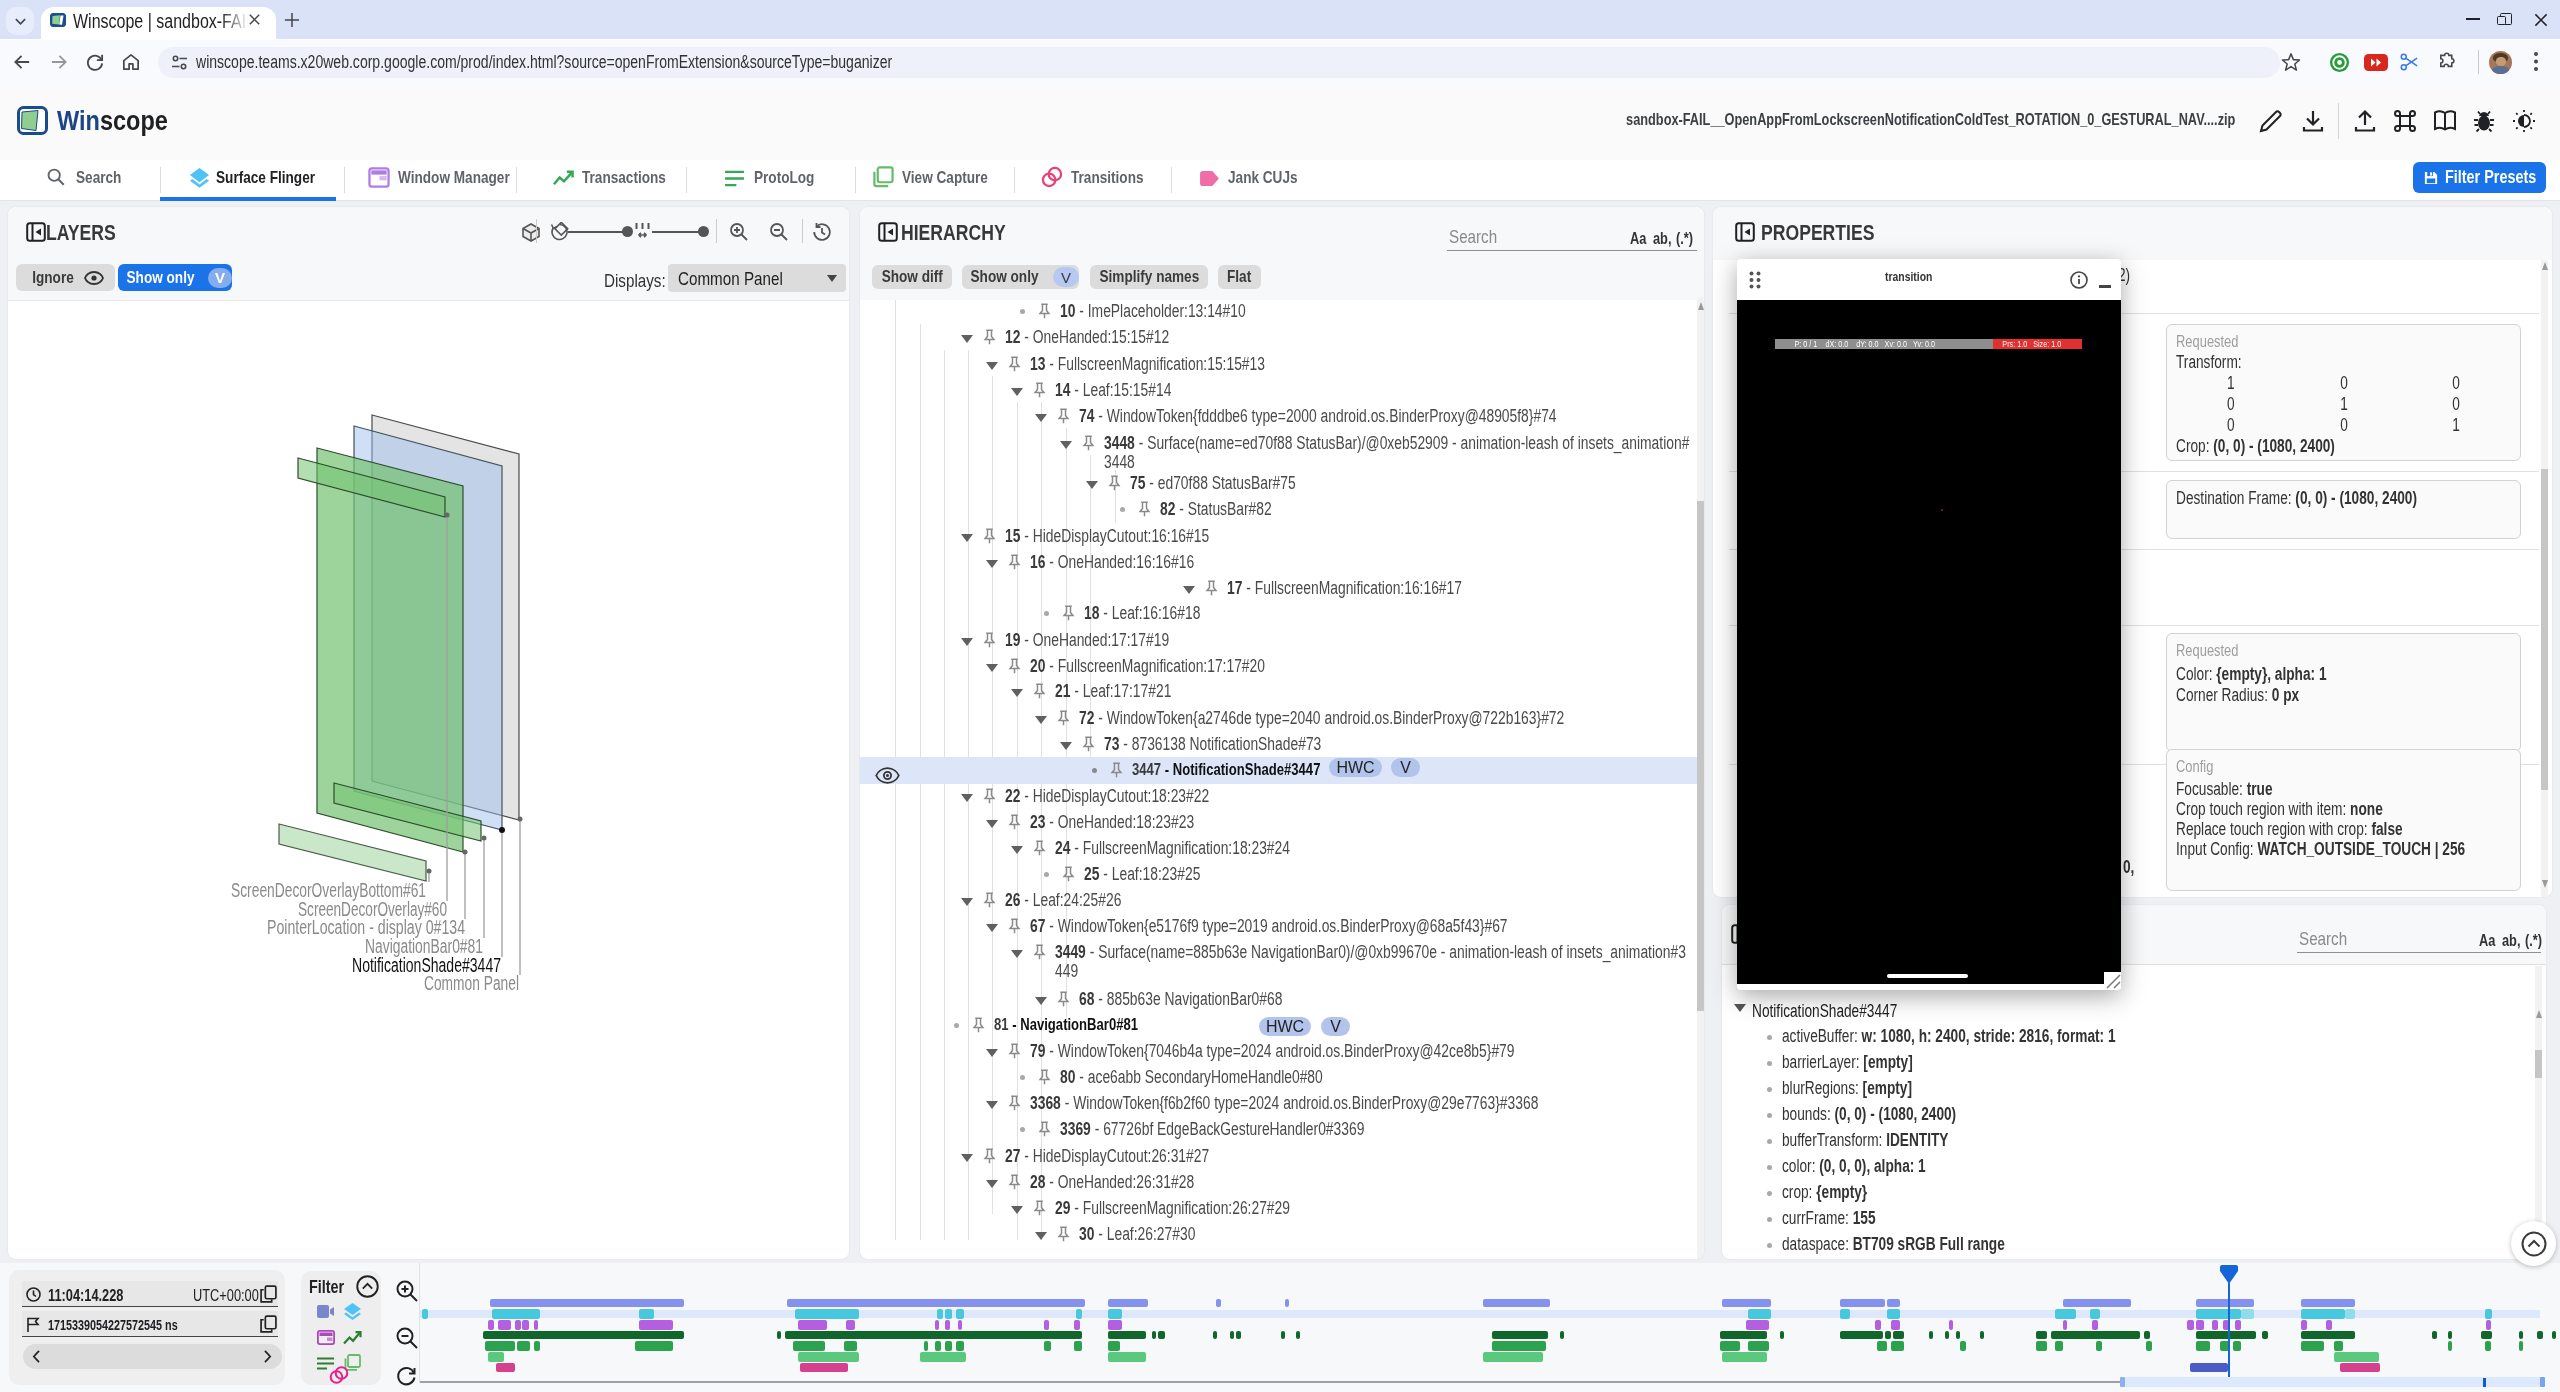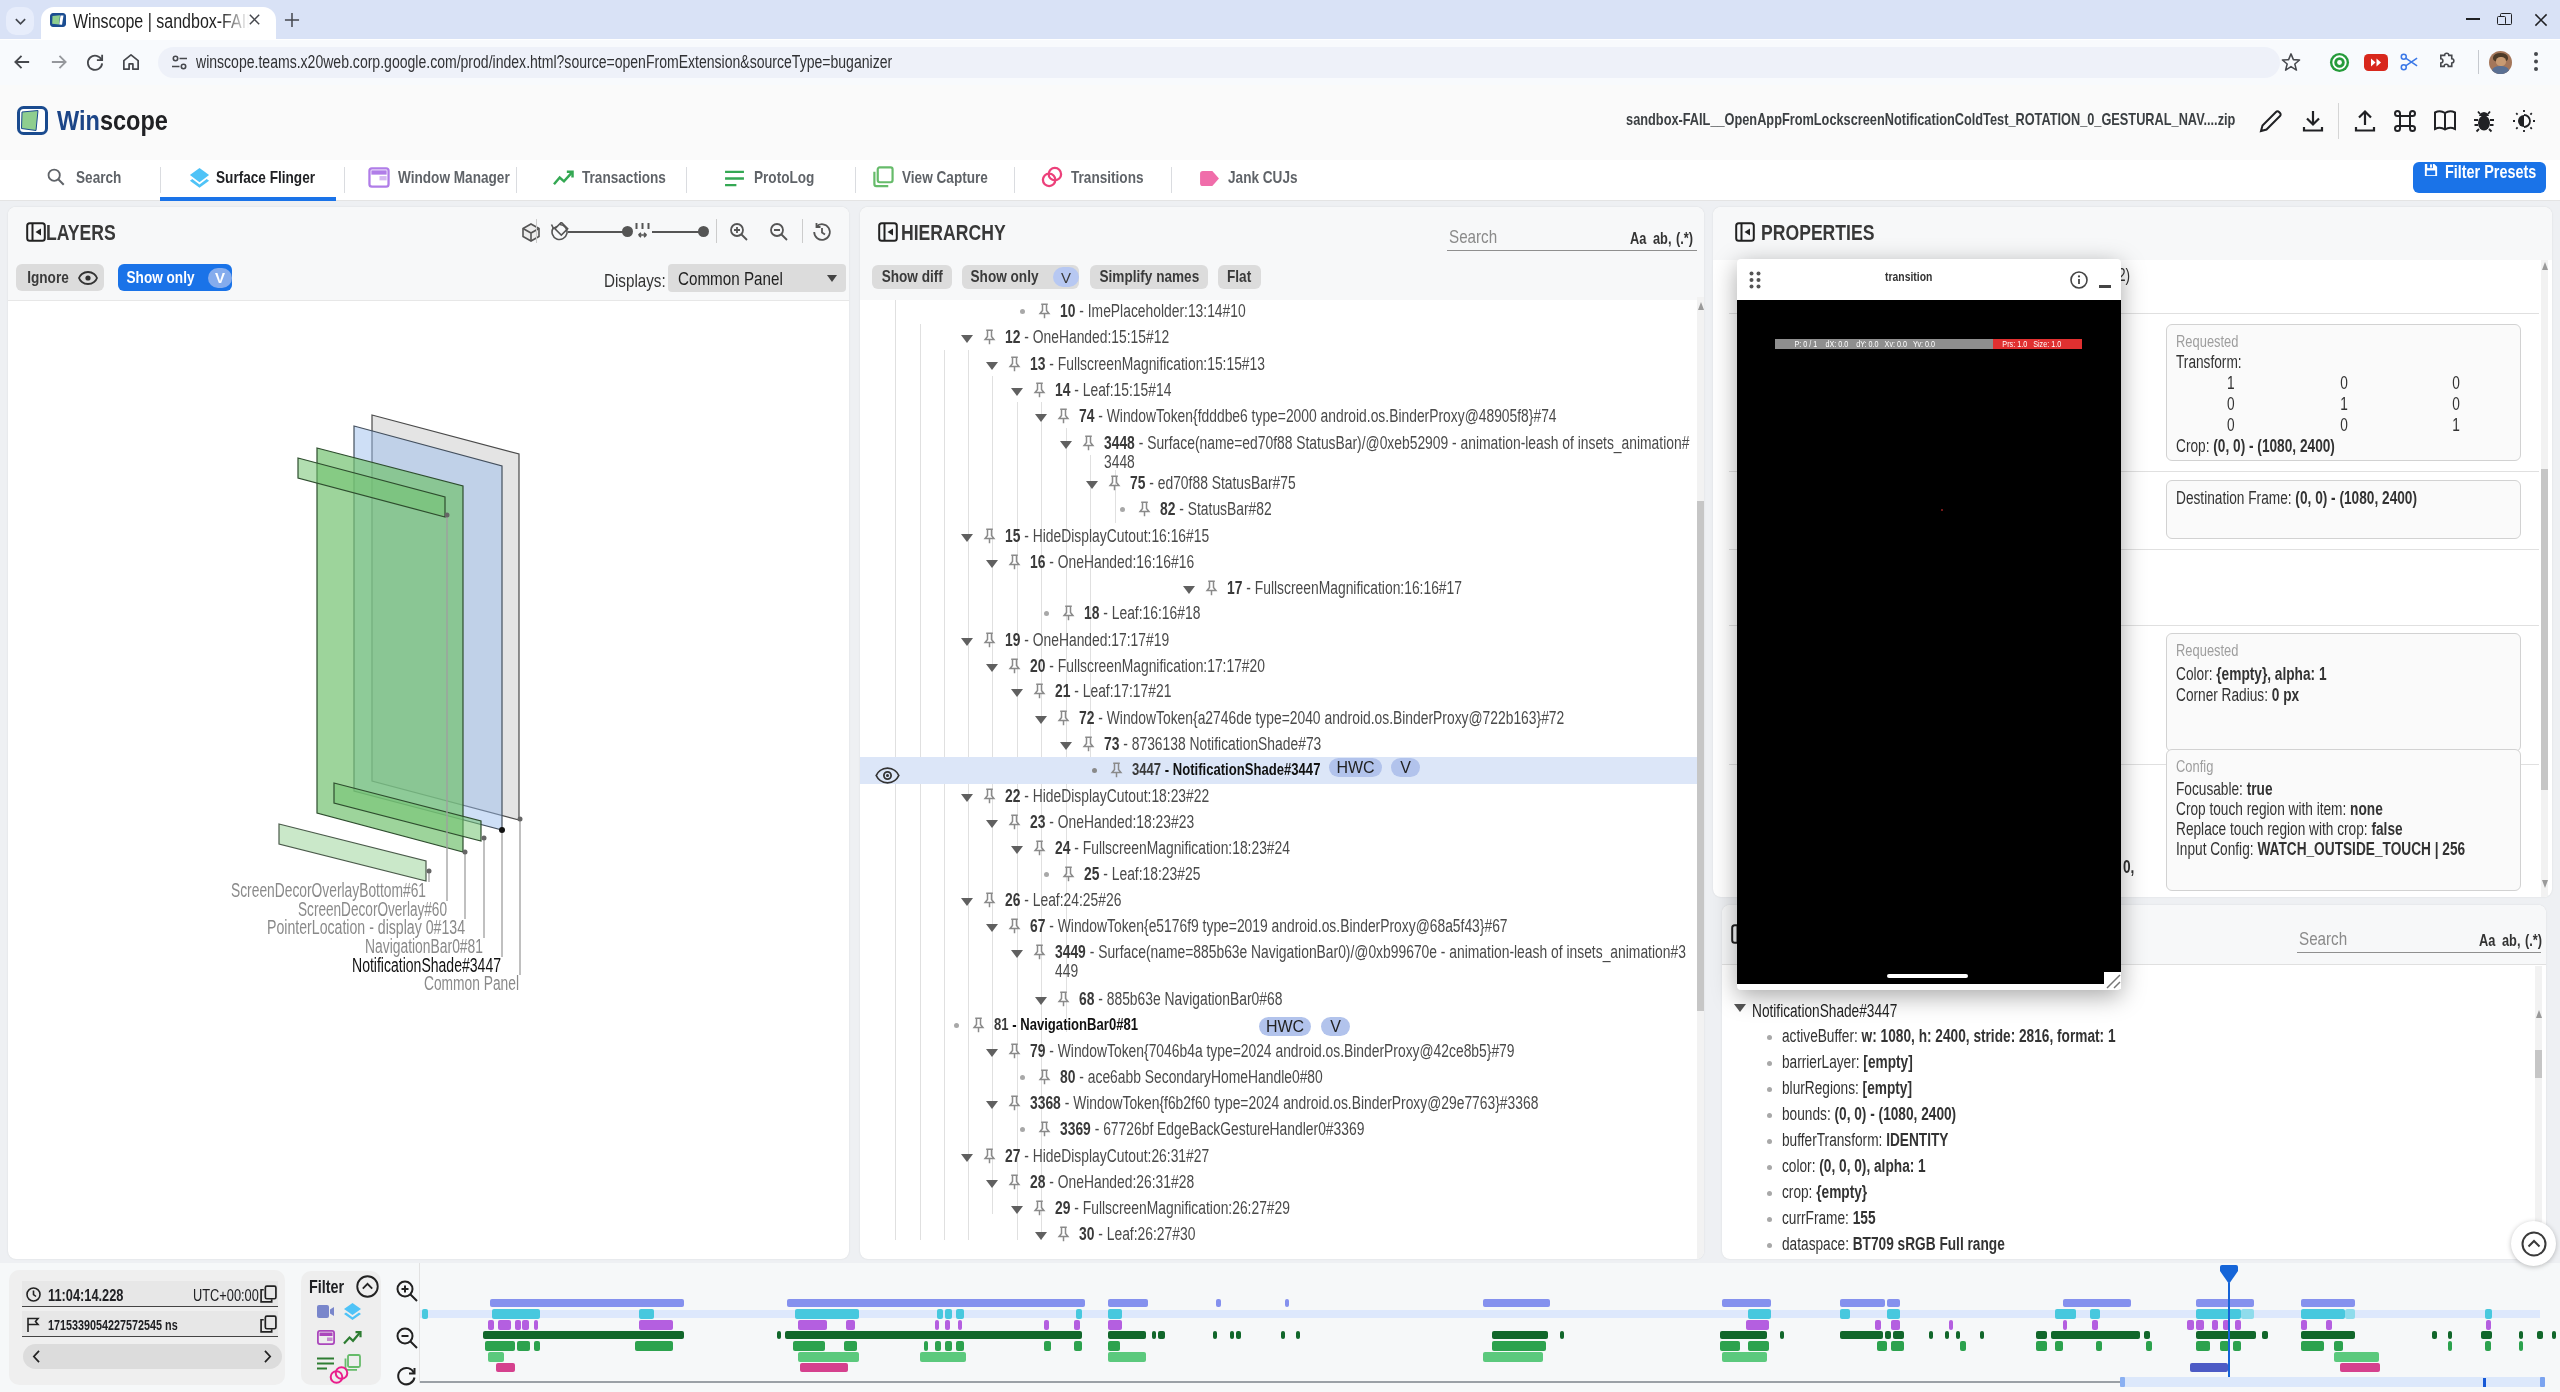--- a/index.html
+++ b/index.html
@@ -246,21 +246,21 @@
     </svg>
   </div>
 <div class="nav" style="left:1071px;top:168px"><span class="tx">Transitions</span></div>
 <div class="a" style="left:1171px;top:167px;width:1px;height:26px;background:#dadce0"></div>
 <div class="a" style="left:1198px;top:170px;width:23px;height:17px">
     <svg width="23" height="17" viewBox="0 0 24 18">
       <path d="M2 4 a3 3 0 0 1 3 -3 H15 L22 9 L15 17 H5 a3 3 0 0 1 -3 -3 Z" fill="#f06daa"></path>
     </svg>
   </div>
 <div class="nav" style="left:1228px;top:168px"><span class="tx">Jank CUJs</span></div>
-<div class="a" style="left:2413px;top:162px;width:133px;height:31px;background:#1a73e8;border-radius:6px;display:flex;padding-left:10px">
+<div class="a" style="left:2413px;top:162px;width:133px;height:31px;background:#1a73e8;border-radius:6px;display:flex;align-items:center;padding-left:10px">
     <svg width="16" height="16" viewBox="0 0 17 17" style="margin-right:6px;flex:none">
       <path d="M2 2 H12 L15 5 V15 H2 Z" fill="#fff"></path>
       <rect x="4.5" y="2" width="6" height="4.5" fill="#1a73e8"></rect>
       <rect x="7.5" y="2.5" width="2" height="3.5" fill="#fff"></rect>
       <rect x="4" y="9" width="9" height="5" fill="#1a73e8"></rect>
     </svg>
     <span class="tx" style="font-size:18px;font-weight:700;color:#fff">Filter Presets</span>
   </div>
 <div class="a" style="left:0;top:201px;width:2560px;height:1191px;background:#eef0f3"></div>
 <div class="card" style="left:8px;top:207px;width:841px;height:1052px">
@@ -311,21 +311,21 @@
       </svg>
     </div>
  <div class="a" style="left:794px;top:12px;width:1px;height:24px;background:#ccc"></div>
  <div class="a" style="left:804px;top:15px;width:20px;height:20px">
       <svg width="20" height="20" viewBox="0 0 20 20">
         <path d="M4.5 4.5 A 7.8 7.8 0 1 1 2.2 10" fill="none" stroke="#555" stroke-width="1.8"></path>
         <path d="M4.5 1 V5 H8.5" fill="none" stroke="#555" stroke-width="1.8"></path>
         <path d="M10 6 V10.5 L13 12.5" fill="none" stroke="#555" stroke-width="1.8"></path>
       </svg>
     </div>
- <div class="chip" style="left:8px;top:57px;width:88px;height:27px">
+ <div class="chip" style="left:8px;top:57px;width:99px;height:27px">
       <span class="txc">Ignore</span>
       <svg width="20" height="14" viewBox="0 0 20 14" style="margin-left:5px">
         <path d="M10 1 C5 1 1.8 4.5 1 7 C1.8 9.5 5 13 10 13 C15 13 18.2 9.5 19 7 C18.2 4.5 15 1 10 1 Z" fill="none" stroke="#333" stroke-width="1.8"></path>
         <circle cx="10" cy="7" r="2.6" fill="#333"></circle>
       </svg>
     </div>
  <div class="chip" style="left:110px;top:57px;width:114px;height:27px;background:#1a73e8;color:#fff">
       <span class="txc">Show only</span>
       <span style="display:inline-flex;align-items:center;justify-content:center;margin-left:5px;width:26px;height:20px;border-radius:10px;background:#85aced;color:#fff;font-size:15px">V</span>
     </div>

